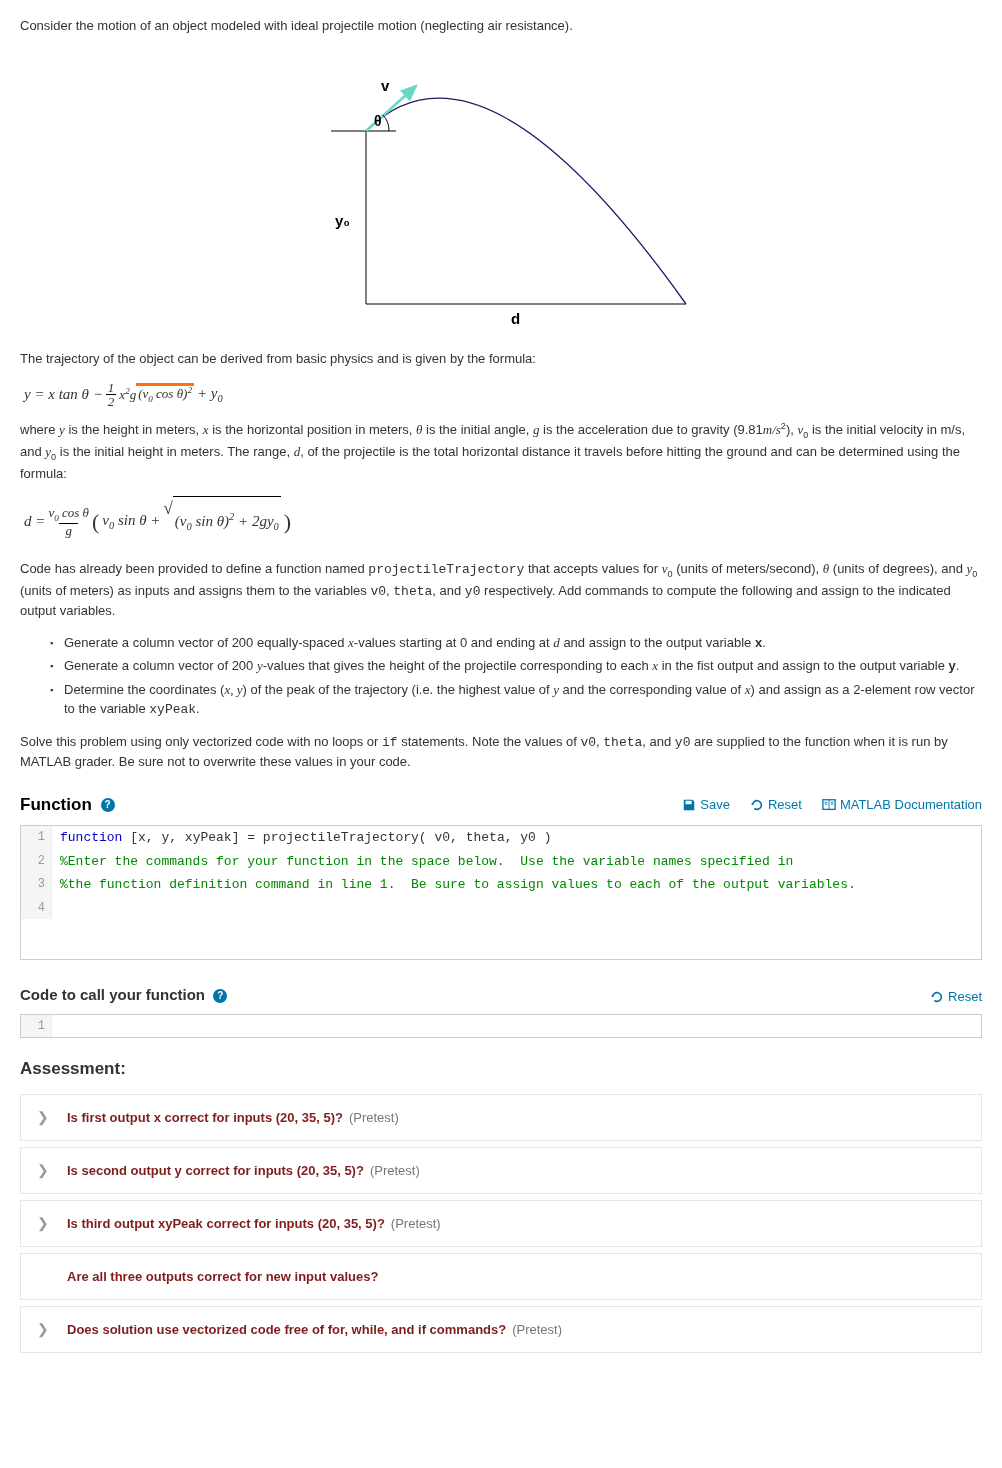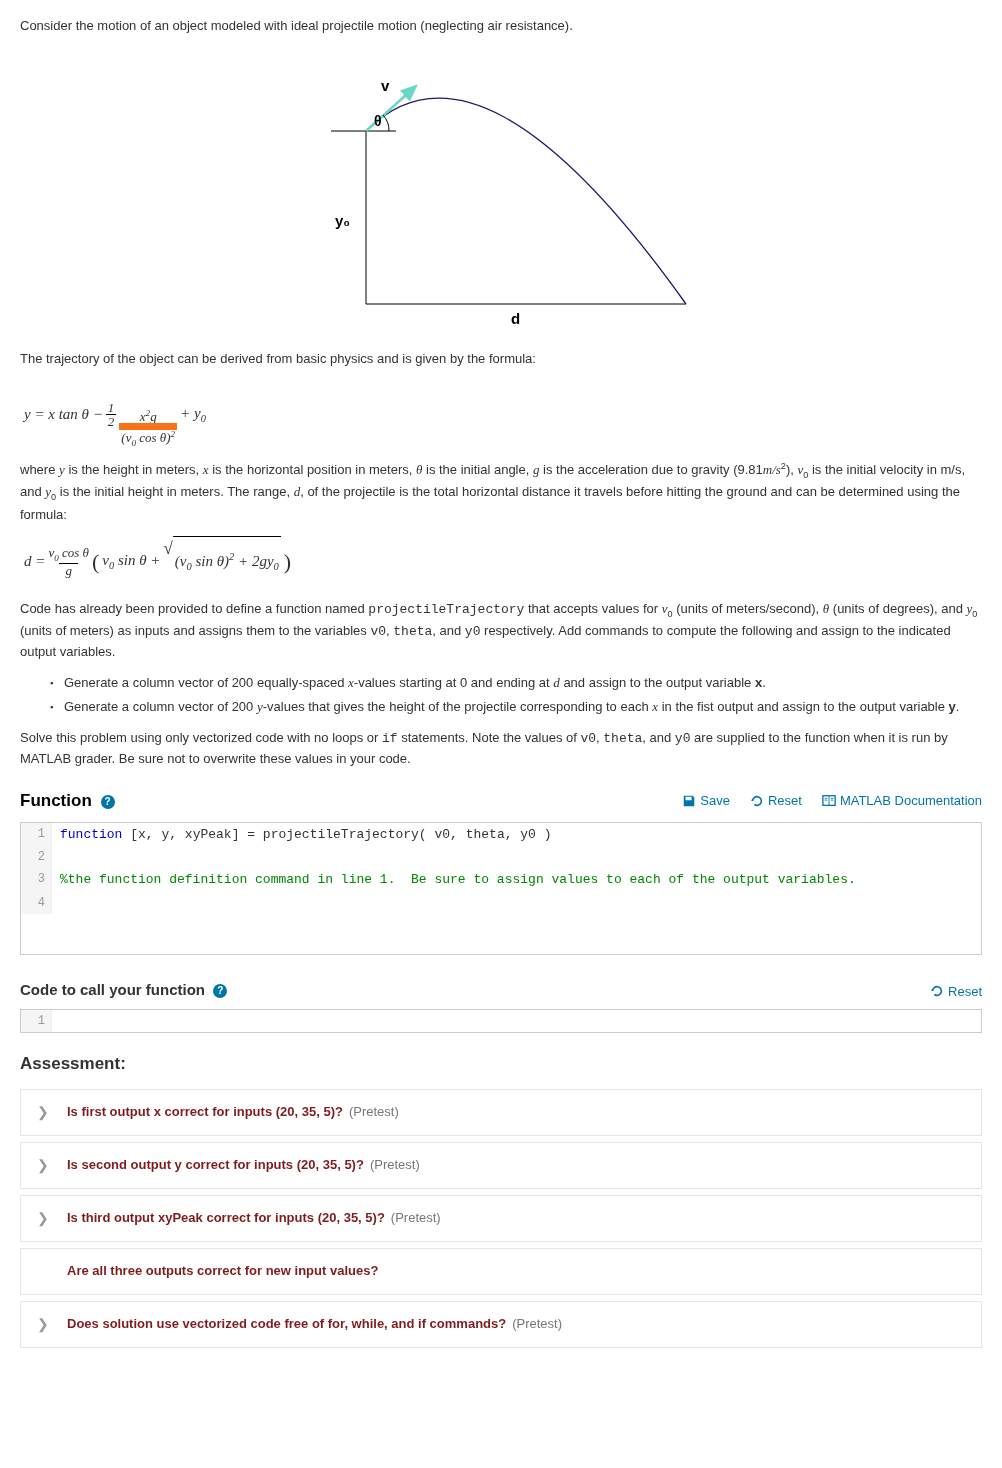--- a/index.html
+++ b/index.html
@@ -70,23 +70,23 @@
 
 <div class="para">The trajectory of the object can be derived from basic physics and is given by the formula:</div>
 
 <div class="math">
   <span style="display:inline-flex;align-items:center;gap:3px;">
     <span>y = x tan θ −</span>
     <span style="display:inline-flex;flex-direction:column;align-items:center;line-height:1;">
       <span style="font-size:13px;">1</span>
       <span style="border-top:1px solid #000;font-size:13px;padding:0 2px;">2</span>
     </span>
-    <span style="display:inline-flex;flex-direction:column;align-items:center;line-height:1;margin-top:28px;">
+    <span style="display:inline-flex;flex-direction:row;align-items:center;line-height:1;">
       <span style="font-size:13px;">x<span class="sup">2</span>g</span>
-      <span style="border-top:7px solid #f97316;font-size:13px;padding:0 2px;">(v<span class="sub">0</span> cos θ)<span class="sup">2</span></span>
+      <span style="border-top:3px solid #f97316;font-size:13px;padding:0 2px;">(v<span class="sub">0</span> cos θ)<span class="sup">2</span></span>
     </span>
     <span>+ y<span class="sub">0</span></span>
   </span>
 </div>
 
 <div class="para">where <span class="serif-ital">y</span> is the height in meters, <span class="serif-ital">x</span> is the horizontal position in meters, <span class="serif-ital">θ</span> is the initial angle, <span class="serif-ital">g</span> is the acceleration due to gravity (9.81<span class="serif-ital">m/s</span><span class="sup">2</span>), <span class="serif-ital">v</span><span class="sub">0</span> is the initial velocity in m/s, and <span class="serif-ital">y</span><span class="sub">0</span> is the initial height in meters. The range, <span class="serif-ital">d</span>, of the projectile is the total horizontal distance it travels before hitting the ground and can be determined using the formula:</div>
 
 <div class="math">
   <span style="display:inline-flex;align-items:center;gap:3px;">
     <span>d =</span>
@@ -102,20 +102,21 @@
     </span>
     <span style="font-size:22px;font-style:normal;">)</span>
   </span>
 </div>
 
 <div class="para">Code has already been provided to define a function named <span class="mono">projectileTrajectory</span> that accepts values for <span class="serif-ital">v</span><span class="sub">0</span> (units of meters/second), <span class="serif-ital">θ</span> (units of degrees), and <span class="serif-ital">y</span><span class="sub">0</span> (units of meters) as inputs and assigns them to the variables <span class="mono">v0</span>, <span class="mono">theta</span>, and <span class="mono">y0</span> respectively.  Add commands to compute the following and assign to the indicated output variables.</div>
 
 <ul class="bullets">
   <li>Generate a column vector of 200 equally-spaced <span class="serif-ital">x</span>-values starting at 0 and ending at <span class="serif-ital">d</span> and assign to the output variable <b>x</b>.</li>
   <li>Generate a column vector of 200 <span class="serif-ital">y</span>-values that gives the height of the projectile corresponding to each <span class="serif-ital">x</span> in the fist output and assign to the output variable <b>y</b>.</li>
+  <li>Determine the coordinates (<span class="serif-ital">x, y</span>) of the peak of the trajectory (i.e. the highest value of <span class="serif-ital">y</span> and the corresponding value of <span class="serif-ital">x</span>) and assign as a 2-element row vector to the variable <span class="mono">xyPeak</span>.</li>
 </ul>
 
 <div class="para">Solve this problem using only vectorized code with no loops or <span class="mono">if</span> statements.  Note the values of <span class="mono">v0</span>, <span class="mono">theta</span>, and <span class="mono">y0</span> are supplied to the function when it is run by MATLAB grader.  Be sure not to overwrite these values in your code.</div>
 
 <div class="section-header">
   <h3>
     <span>Function</span>
     <span class="help-icon">?</span>
   </h3>
   <div class="toolbar">
@@ -146,20 +147,21 @@
   </div>
 </div>
 
 <div class="code-block" style="padding-bottom:40px;">
   <div class="code-line">
       <div class="gutter">1</div>
       <div class="code"><span class="kw">function</span> [x, y, xyPeak] = projectileTrajectory( v0, theta, y0 )</div>
     </div>
   <div class="code-line">
       <div class="gutter">2</div>
+      <div class="code"><span class="cmt">%Enter the commands for your function in the space below.  Use the variable names specified in</span></div>
     </div>
   <div class="code-line">
       <div class="gutter">3</div>
       <div class="code"><span class="cmt">%the function definition command in line 1.  Be sure to assign values to each of the output variables.</span></div>
     </div>
   <div class="code-line">
       <div class="gutter">4</div>
       <div class="code"></div>
     </div>
 </div>

